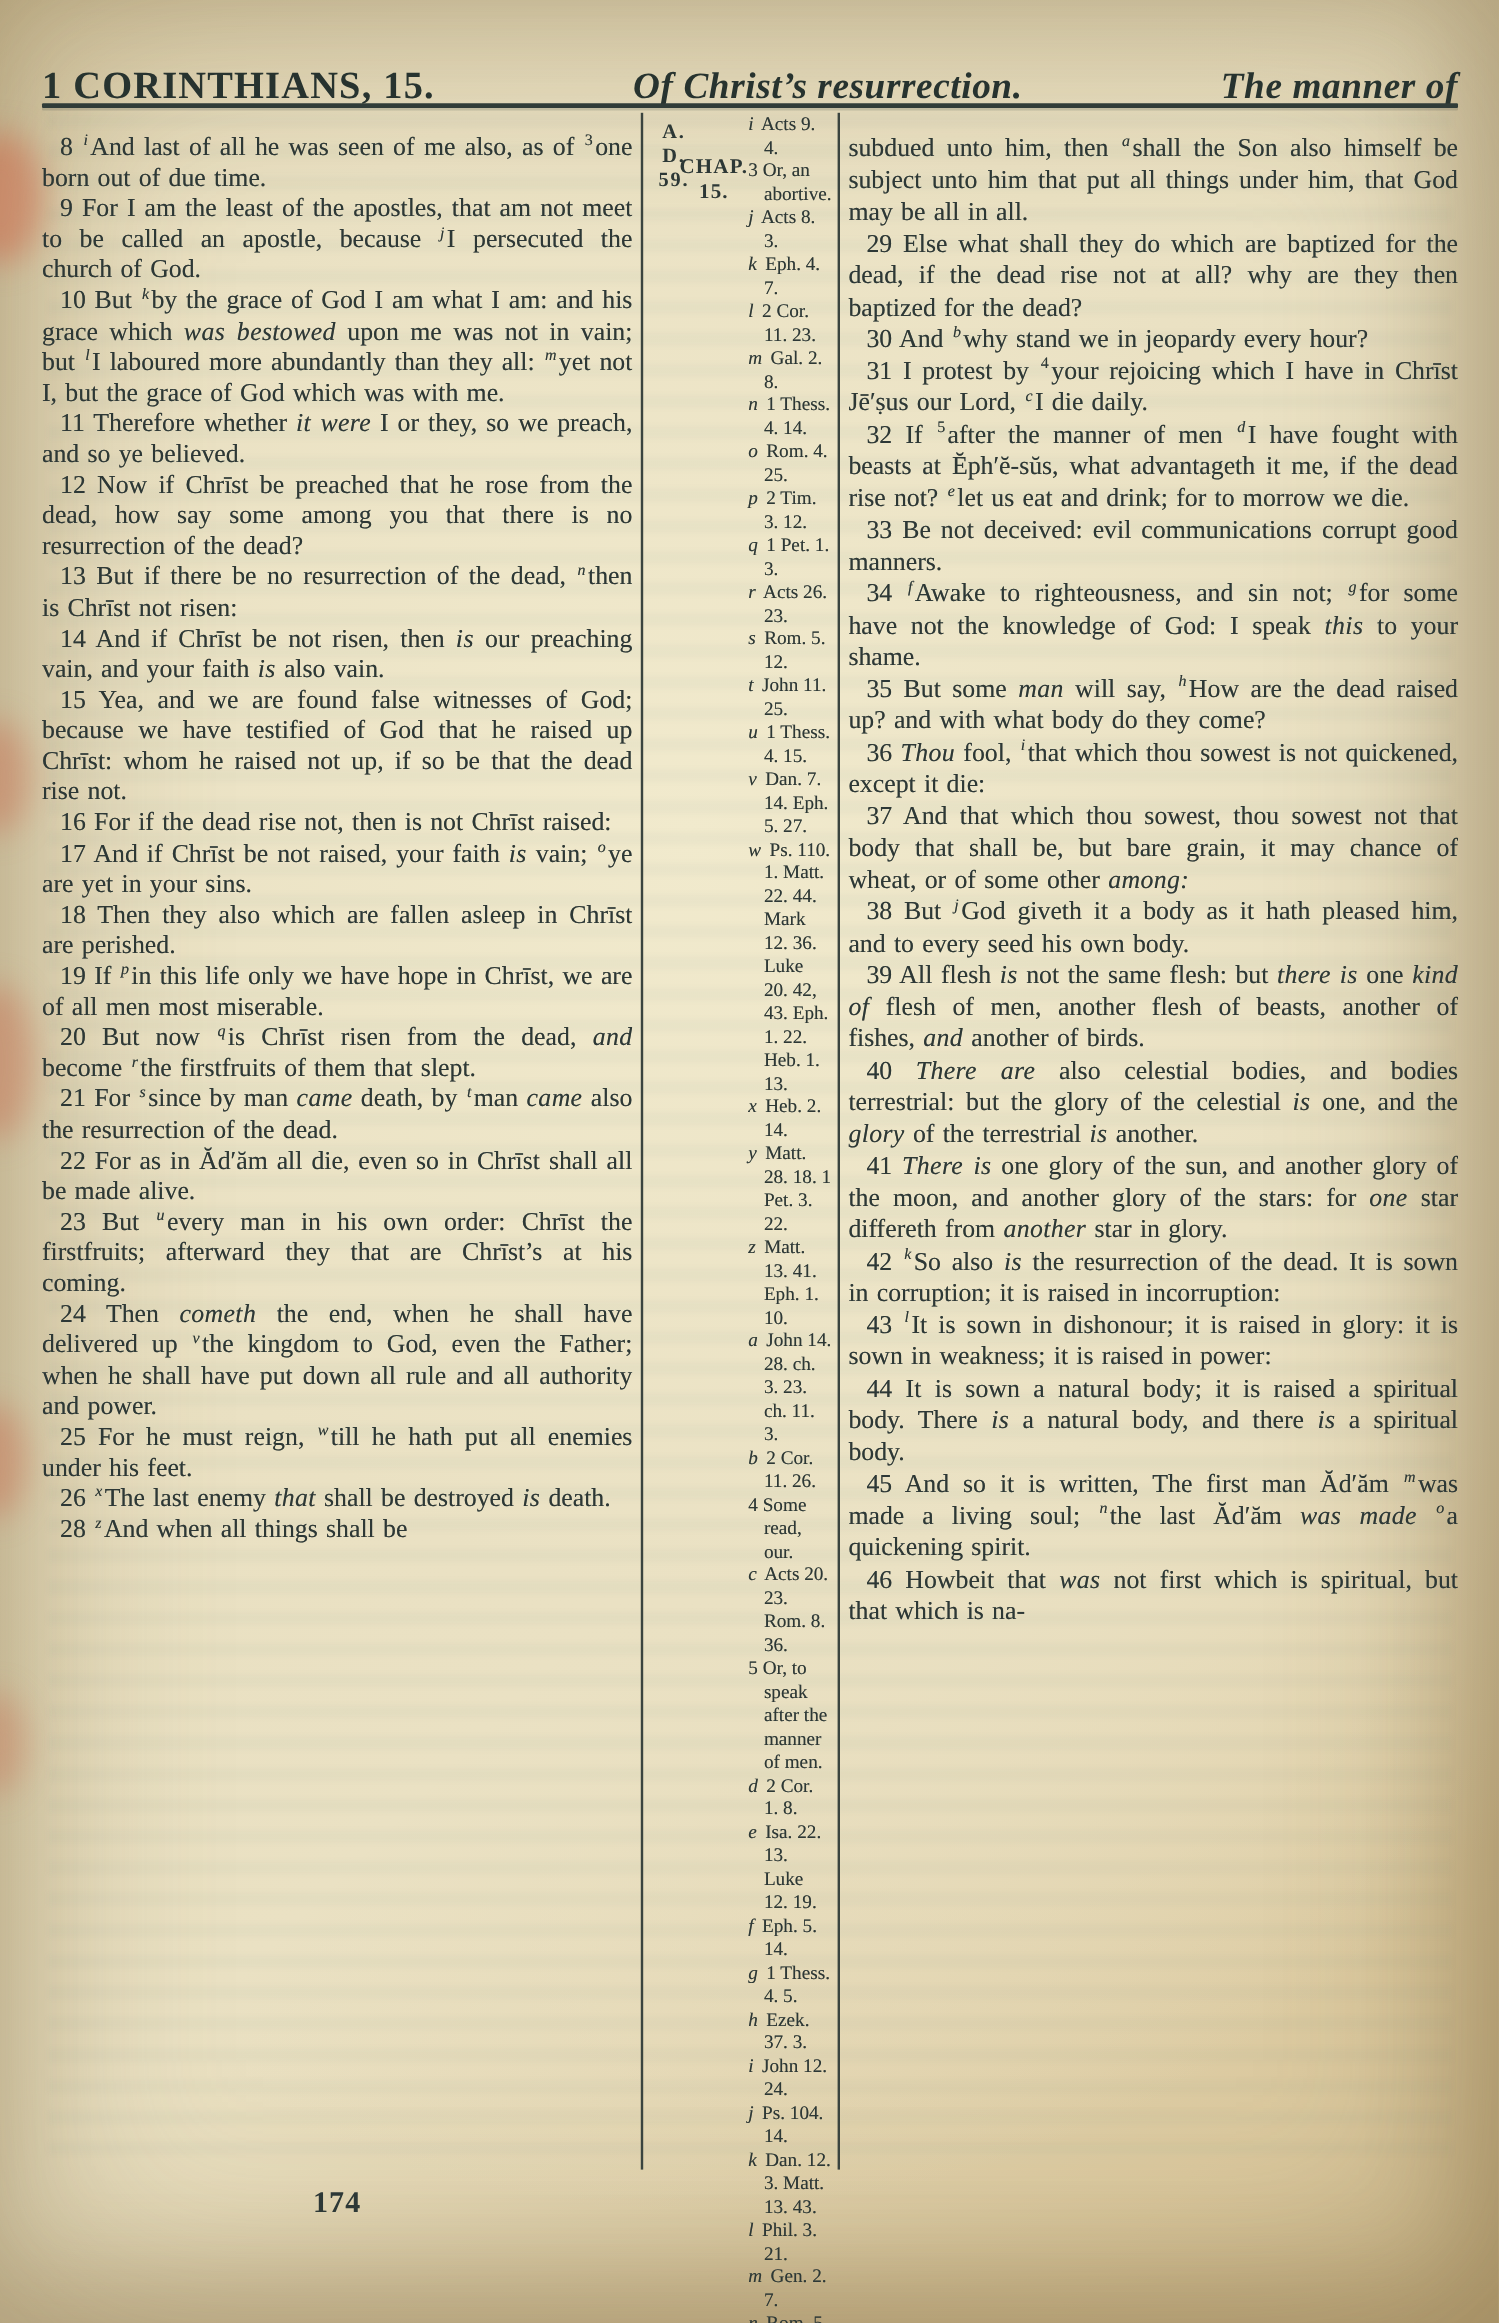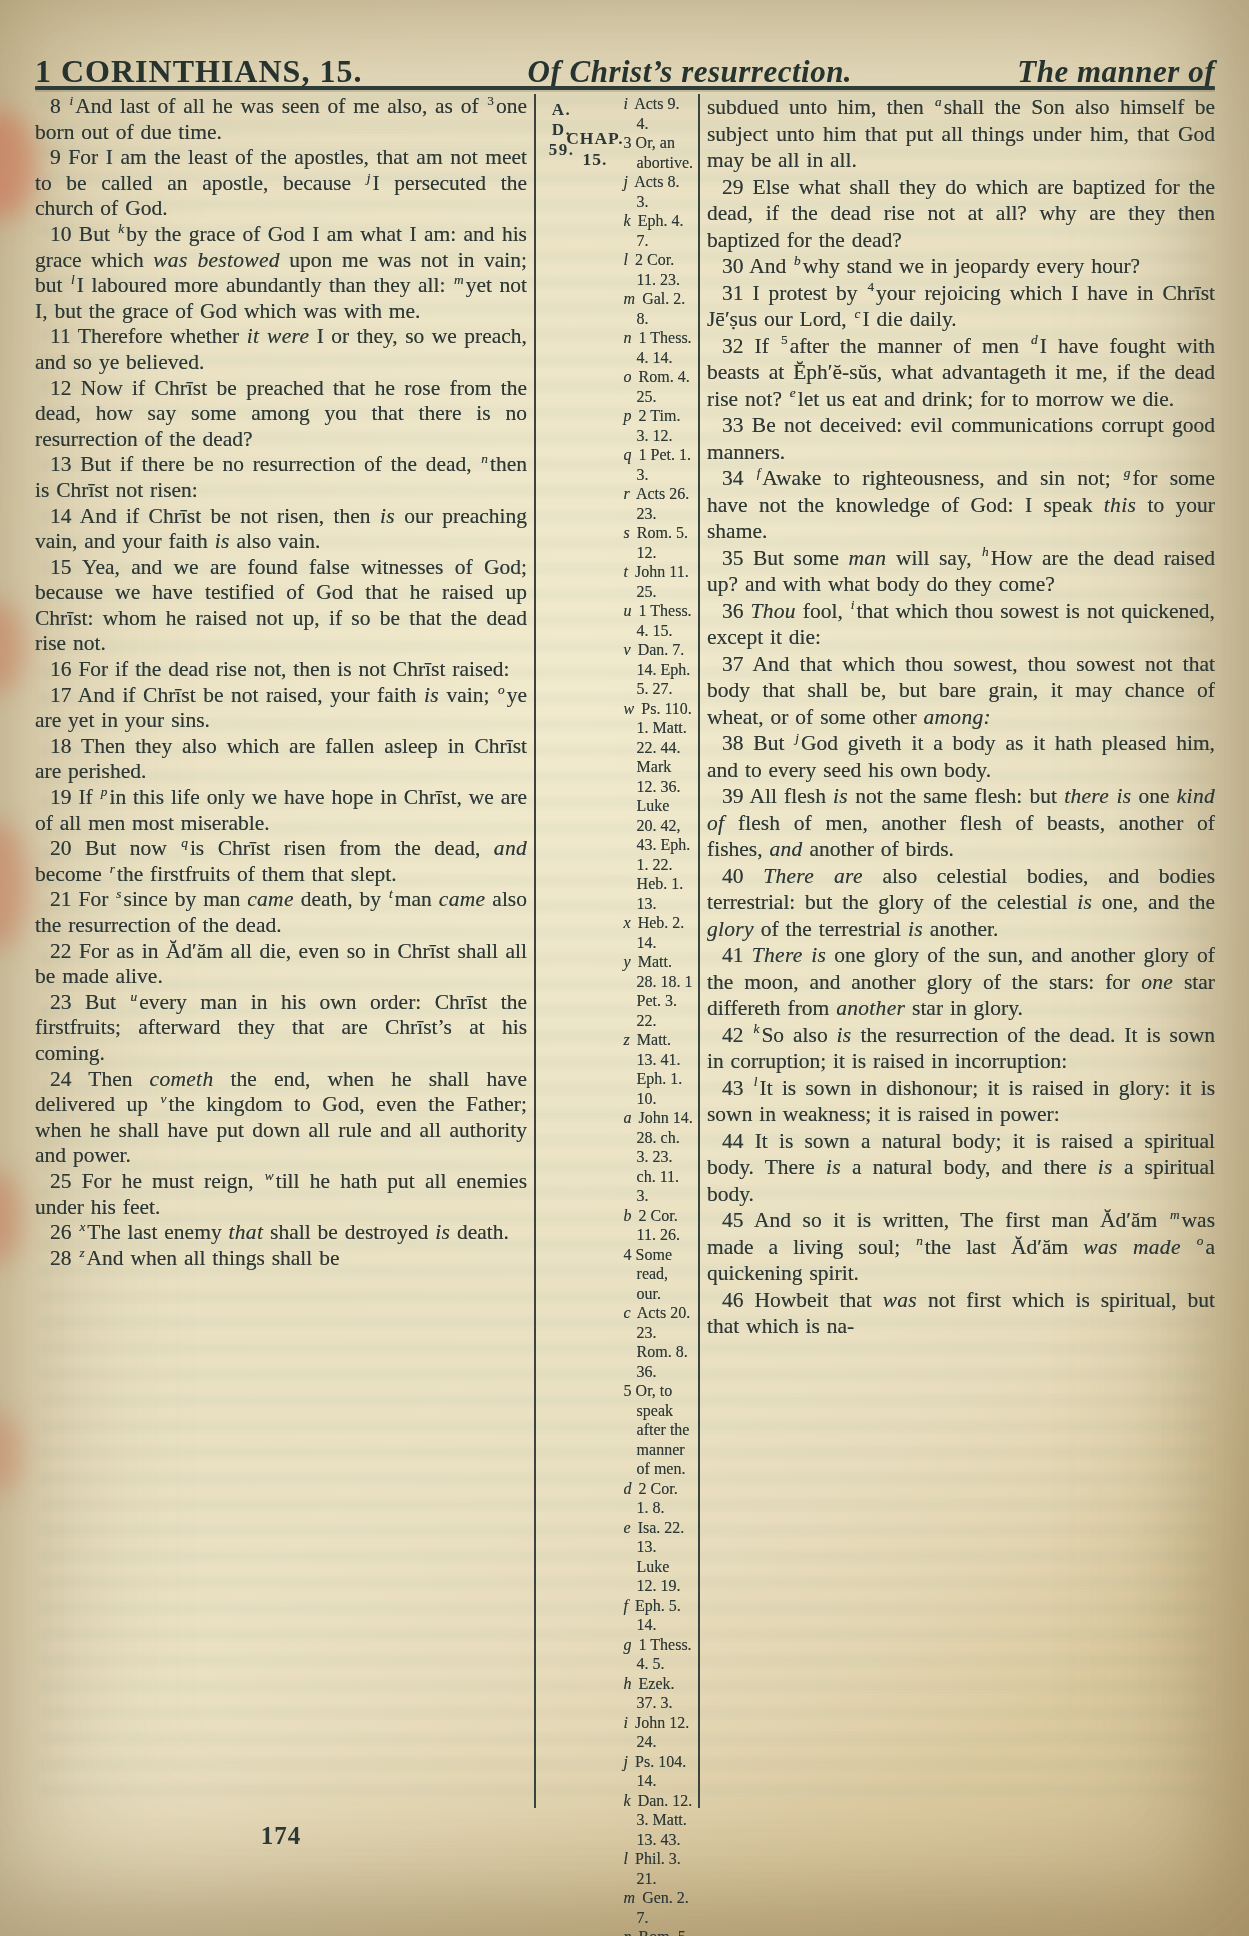--- a/index.html
+++ b/index.html
@@ -35,21 +35,21 @@
   }
   .book-title{font-size:32px;font-weight:bold;letter-spacing:1px;}
   .running-center,.running-right{font-size:31px;font-style:italic;font-weight:600;letter-spacing:0.5px;}
   .header-rule{position:absolute;left:35px;top:86px;width:1180px;height:3.5px;background:#303c38;border-radius:1px;box-shadow:0 2px 0 rgba(48,60,56,0.18);}
 
   .main{position:absolute;left:35px;top:94px;width:1180px;height:1714px;}
   .vrule{position:absolute;top:0;width:2px;height:1714px;background:#3a443f;}
   .vr1{left:499px;}
   .vr2{left:663px;}
 
-  .col{position:absolute;top:0;overflow:hidden;color:#2d3836;}
+  .col{position:absolute;top:16px;overflow:hidden;color:#2d3836;}
   .col-left{left:0;width:492px;height:1714px;}
   .col-right{left:672px;width:508px;height:1714px;}
 
   p.verse{
     margin:0;font-size:21.5px;line-height:25.6px;text-align:justify;
     text-indent:15px;word-spacing:1.5px;
     text-shadow:0 0 0.5px rgba(45,56,54,0.55);
   }
   .col-right p.verse{line-height:26.5px;}
   p.verse.cont{text-indent:0;}

